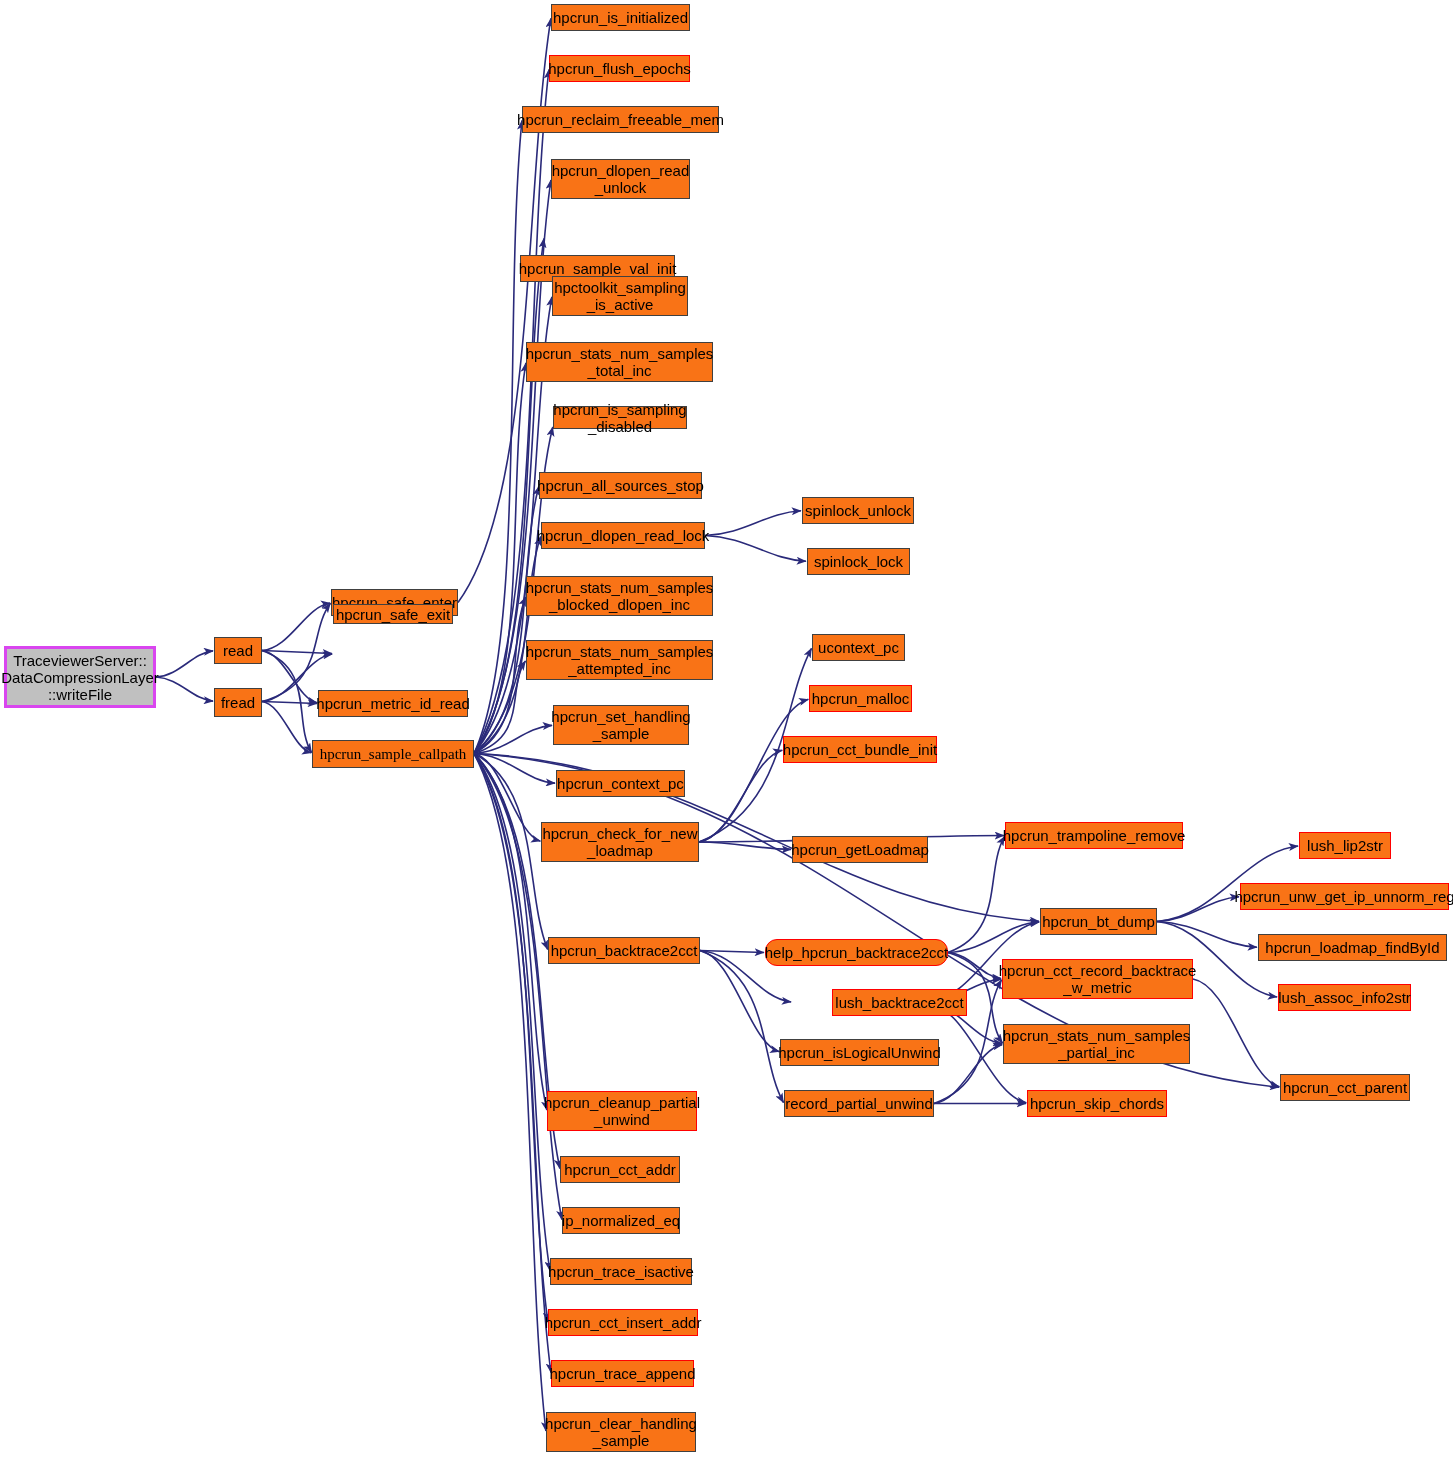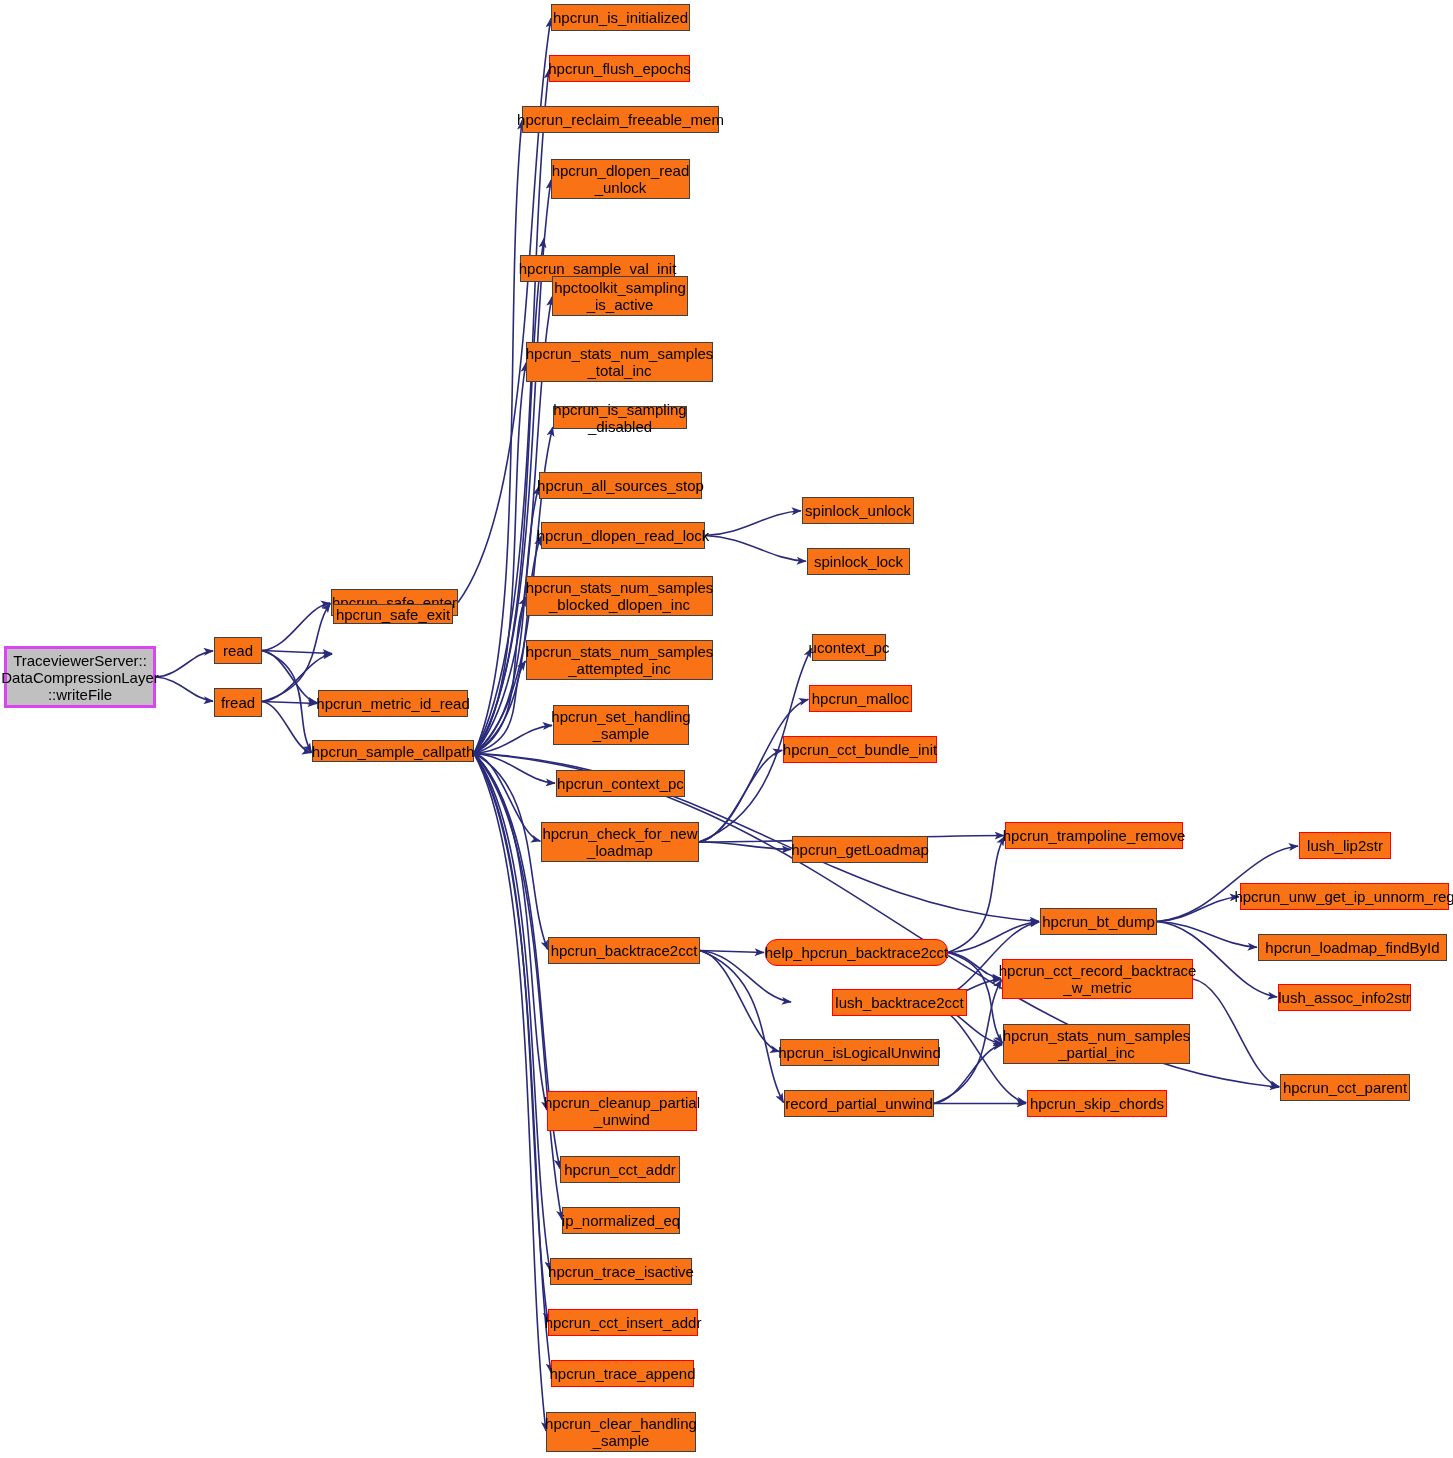--- a/index.html
+++ b/index.html
@@ -105,21 +105,21 @@
   </svg>
   <div id="node-layer">
       <div class="node root" style="left: 4px; top: 646px; width: 152px; height: 62px;">TraceviewerServer::
 DataCompressionLayer
 ::writeFile</div>
       <div class="node" style="left: 214px; top: 637px; width: 48px; height: 27px;">read</div>
       <div class="node" style="left: 214px; top: 688px; width: 48px; height: 29px;">fread</div>
       <div class="node" style="left: 331px; top: 589px; width: 127px; height: 27px;">hpcrun_safe_enter</div>
       <div class="node" style="left: 333px; top: 604px; width: 120px; height: 20px;">hpcrun_safe_exit</div>
       <div class="node" style="left: 318px; top: 690px; width: 150px; height: 27px;">hpcrun_metric_id_read</div>
-      <div class="node" style="left: 312px; top: 740px; width: 162px; height: 22px;">hpcrun_sample_callpath</div>
+      <div class="node" style="left: 312px; top: 740px; width: 162px; height: 28px; font-family: Liberation Serif, serif;">hpcrun_sample_callpath</div>
       <div class="node" style="left: 551px; top: 4px; width: 139px; height: 27px;">hpcrun_is_initialized</div>
       <div class="node red" style="left: 549px; top: 55px; width: 141px; height: 27px;">hpcrun_flush_epochs</div>
       <div class="node" style="left: 522px; top: 106px; width: 197px; height: 27px;">hpcrun_reclaim_freeable_mem</div>
       <div class="node" style="left: 551px; top: 159px; width: 139px; height: 40px;">hpcrun_dlopen_read
 _unlock</div>
       <div class="node" style="left: 520px; top: 224px; width: 155px; height: 27px; margin-top: 31px;">hpcrun_sample_val_init</div>
       <div class="node" style="left: 552px; top: 276px; width: 136px; height: 40px;">hpctoolkit_sampling
 _is_active</div>
       <div class="node" style="left: 526px; top: 342px; width: 187px; height: 40px;">hpcrun_stats_num_samples
 _total_inc</div>
@@ -141,21 +141,21 @@
 _unwind</div>
       <div class="node" style="left: 560px; top: 1156px; width: 120px; height: 27px;">hpcrun_cct_addr</div>
       <div class="node" style="left: 562px; top: 1207px; width: 118px; height: 27px;">ip_normalized_eq</div>
       <div class="node" style="left: 550px; top: 1258px; width: 142px; height: 27px;">hpcrun_trace_isactive</div>
       <div class="node red" style="left: 548px; top: 1309px; width: 150px; height: 27px;">hpcrun_cct_insert_addr</div>
       <div class="node red" style="left: 551px; top: 1360px; width: 143px; height: 27px;">hpcrun_trace_append</div>
       <div class="node" style="left: 546px; top: 1412px; width: 150px; height: 40px;">hpcrun_clear_handling
 _sample</div>
       <div class="node" style="left: 802px; top: 497px; width: 112px; height: 27px;">spinlock_unlock</div>
       <div class="node" style="left: 807px; top: 548px; width: 103px; height: 27px;">spinlock_lock</div>
-      <div class="node" style="left: 812px; top: 634px; width: 74px; height: 27px;">ucontext_pc</div>
+      <div class="node" style="left: 812px; top: 634px; width: 93px; height: 27px;">ucontext_pc</div>
       <div class="node red" style="left: 809px; top: 685px; width: 103px; height: 27px;">hpcrun_malloc</div>
       <div class="node red" style="left: 783px; top: 736px; width: 154px; height: 27px;">hpcrun_cct_bundle_init</div>
       <div class="node" style="left: 792px; top: 836px; width: 136px; height: 27px;">hpcrun_getLoadmap</div>
       <div class="node red" style="left: 765px; top: 939px; width: 183px; height: 27px; border-radius: 12px;">help_hpcrun_backtrace2cct</div>
       <div class="node red" style="left: 792px; top: 989px; width: 135px; height: 27px; margin-left: 40px;">lush_backtrace2cct</div>
       <div class="node" style="left: 780px; top: 1039px; width: 159px; height: 27px;">hpcrun_isLogicalUnwind</div>
       <div class="node" style="left: 784px; top: 1090px; width: 150px; height: 27px;">record_partial_unwind</div>
       <div class="node red" style="left: 1005px; top: 822px; width: 178px; height: 27px;">hpcrun_trampoline_remove</div>
       <div class="node" style="left: 1040px; top: 908px; width: 117px; height: 27px;">hpcrun_bt_dump</div>
       <div class="node red" style="left: 1002px; top: 959px; width: 191px; height: 40px;">hpcrun_cct_record_backtrace

